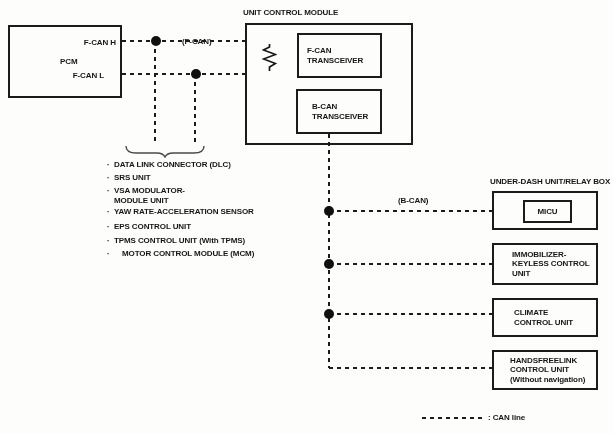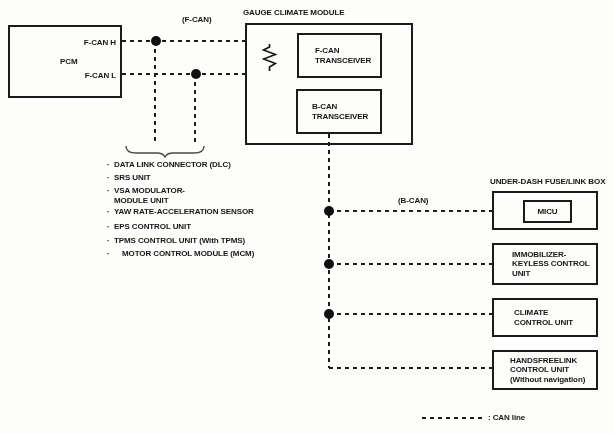--- a/index.html
+++ b/index.html
@@ -37,47 +37,47 @@
   }
 </style>
 </head>
 <body>
 
 <div id="stage">
 
   <div class="box" style="left:8px;top:25px;width:114px;height:73px;">
     <span class="lbl" style="left:42px;top:30px;padding-left:8px;">PCM</span>
     <span class="lbl" style="right:4px;top:11px;">F-CAN H</span>
-    <span class="lbl" style="right:4px;top:44px;">F-CAN L</span>
+    <span class="lbl" style="right:16px;top:44px;">F-CAN L</span>
   </div>
 
   <div class="hdash" style="left:122px;top:40px;width:175px;"></div>
   <div class="hdash" style="left:122px;top:73px;width:175px;"></div>
   <div class="vdash" style="left:154px;top:41px;height:103px;"></div>
   <div class="vdash" style="left:194px;top:74px;height:70px;"></div>
 
   <div class="dot" style="left:151px;top:36px;"></div>
   <div class="dot" style="left:191px;top:69px;"></div>
   <div class="dot" style="left:264px;top:36px;"></div>
   <div class="dot" style="left:264px;top:69px;"></div>
 
-  <span class="lbl" style="left:182px;top:15px;">(F-CAN)</span>
+  <span class="lbl" style="left:182px;top:37px;">(F-CAN)</span>
 
   <svg class="abs" style="left:125px;top:145px;" width="80" height="13" viewBox="0 0 80 13">
     <path d="M1,1 Q1,8 11,8 L32,8 Q38,8 40,12 Q42,8 48,8 L69,8 Q79,8 79,1" fill="none" stroke="#4a4a4a" stroke-width="1.4"></path>
   </svg>
 
-  <span class="lbl" style="left:243px;top:8px;">GAUGE CLIMATE MODULE</span>
+  <span class="lbl" style="left:243px;top:8px;">UNIT CONTROL MODULE</span>
   <div class="box" style="left:245px;top:23px;width:168px;height:122px;"></div>
 
   <svg class="abs" style="left:262px;top:44px;" width="15" height="27" viewBox="0 0 15 27">
     <path d="M7.5,0 L7.5,3 L1.5,6 L13.5,10.5 L1.5,15 L13.5,19.5 L7.5,23 L7.5,27" fill="none" stroke="#161616" stroke-width="1.7"></path>
   </svg>
 
-  <div class="box cbox" style="left:297px;top:33px;width:85px;height:45px;padding-left:16px;">
+  <div class="box cbox" style="left:297px;top:33px;width:85px;height:45px;padding-left:8px;">
     <span class="lbl">F-CAN
 TRANSCEIVER</span>
   </div>
   <div class="box cbox" style="left:296px;top:89px;width:86px;height:45px;padding-left:14px;">
     <span class="lbl">B-CAN
 TRANSCEIVER</span>
   </div>
 
   <div class="vdash" style="left:328px;top:134px;height:234px;"></div>
   <div class="hdash" style="left:329px;top:210px;width:195px;"></div>
@@ -116,21 +116,21 @@
     <div class="bullet-row" style="left:107px;top:236px;">
       <span class="bullet">·</span>
       <span class="lbl" style="position:static;">TPMS CONTROL UNIT (With TPMS)</span>
     </div>
     <div class="bullet-row" style="left:107px;top:249px;">
       <span class="bullet">·</span>
       <span class="lbl" style="position:static;margin-left:8px;">MOTOR CONTROL MODULE (MCM)</span>
     </div>
   </div>
 
-  <span class="lbl" style="left:490px;top:177px;">UNDER-DASH FUSE/LINK BOX</span>
+  <span class="lbl" style="left:490px;top:177px;">UNDER-DASH UNIT/RELAY BOX</span>
   <div class="box" style="left:492px;top:191px;width:106px;height:39px;"></div>
   <div class="box cbox" style="left:523px;top:200px;width:49px;height:23px;justify-content:center;">
     <span class="lbl">MICU</span>
   </div>
 
   <div class="box cbox" style="left:492px;top:243px;width:106px;height:42px;padding-left:18px;align-items:center;">
     <span class="lbl">IMMOBILIZER-
 KEYLESS CONTROL
 UNIT</span>
   </div>

